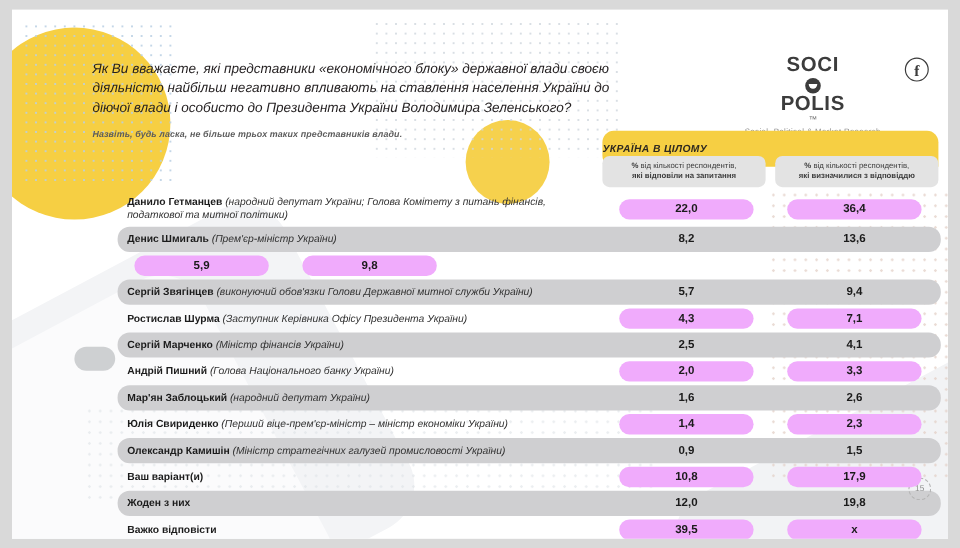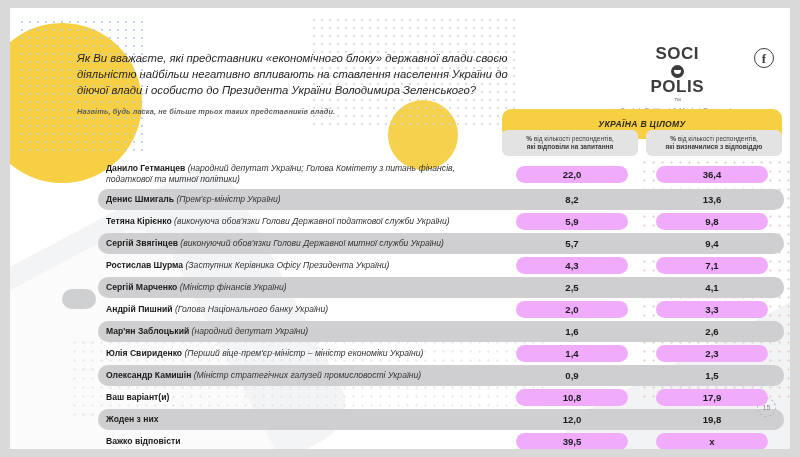--- a/index.html
+++ b/index.html
@@ -124,21 +124,21 @@
     font-size: 7.4px; font-style: italic; font-weight: bold;
     color: #5c5c5c; letter-spacing: .1px;
   }
 
   
   #banner {
     position: absolute; left: 492px; top: 101px;
     width: 280px; height: 30px;
     background: #f6cf43;
     border-radius: 9.5px 9.5px 0 9.5px;
-    display: flex; align-items: center; justify-content: center;
+    display: flex; align-items: center; justify-content: flex-start;
   }
   #banner-label {
     font-size: 8.6px; font-weight: bold; font-style: italic;
     color: #2f2a20; letter-spacing: .3px;
   }
   .col-head {
     position: absolute; top: 122px;
     height: 26px;
     background: #e3e3e3;
     border-radius: 6px;
@@ -275,21 +275,20 @@
         <div class="name-cell"><span class="pname">Денис Шмигаль</span> <span class="pdesc">(Прем'єр-міністр України)</span></div>
         <div class="val-cell">
           <div class="pill plain">8,2</div>
         </div>
         <div class="val-cell">
           <div class="pill plain">13,6</div>
         </div>
       </div>
       <div class="row">
         <div class="rowbg"></div>
-        <div class="name-cell"><span class="pname">Тетяна Кірієнко</span> <span class="pdesc">(виконуюча обов'язки Голови Державної податкової служби України)</span></div>
         <div class="val-cell">
           <div class="pill hl">5,9</div>
         </div>
         <div class="val-cell">
           <div class="pill hl">9,8</div>
         </div>
       </div>
       <div class="row alt">
         <div class="rowbg"></div>
         <div class="name-cell"><span class="pname">Сергій Звягінцев</span> <span class="pdesc">(виконуючий обов'язки Голови Державної митної служби України)</span></div>

